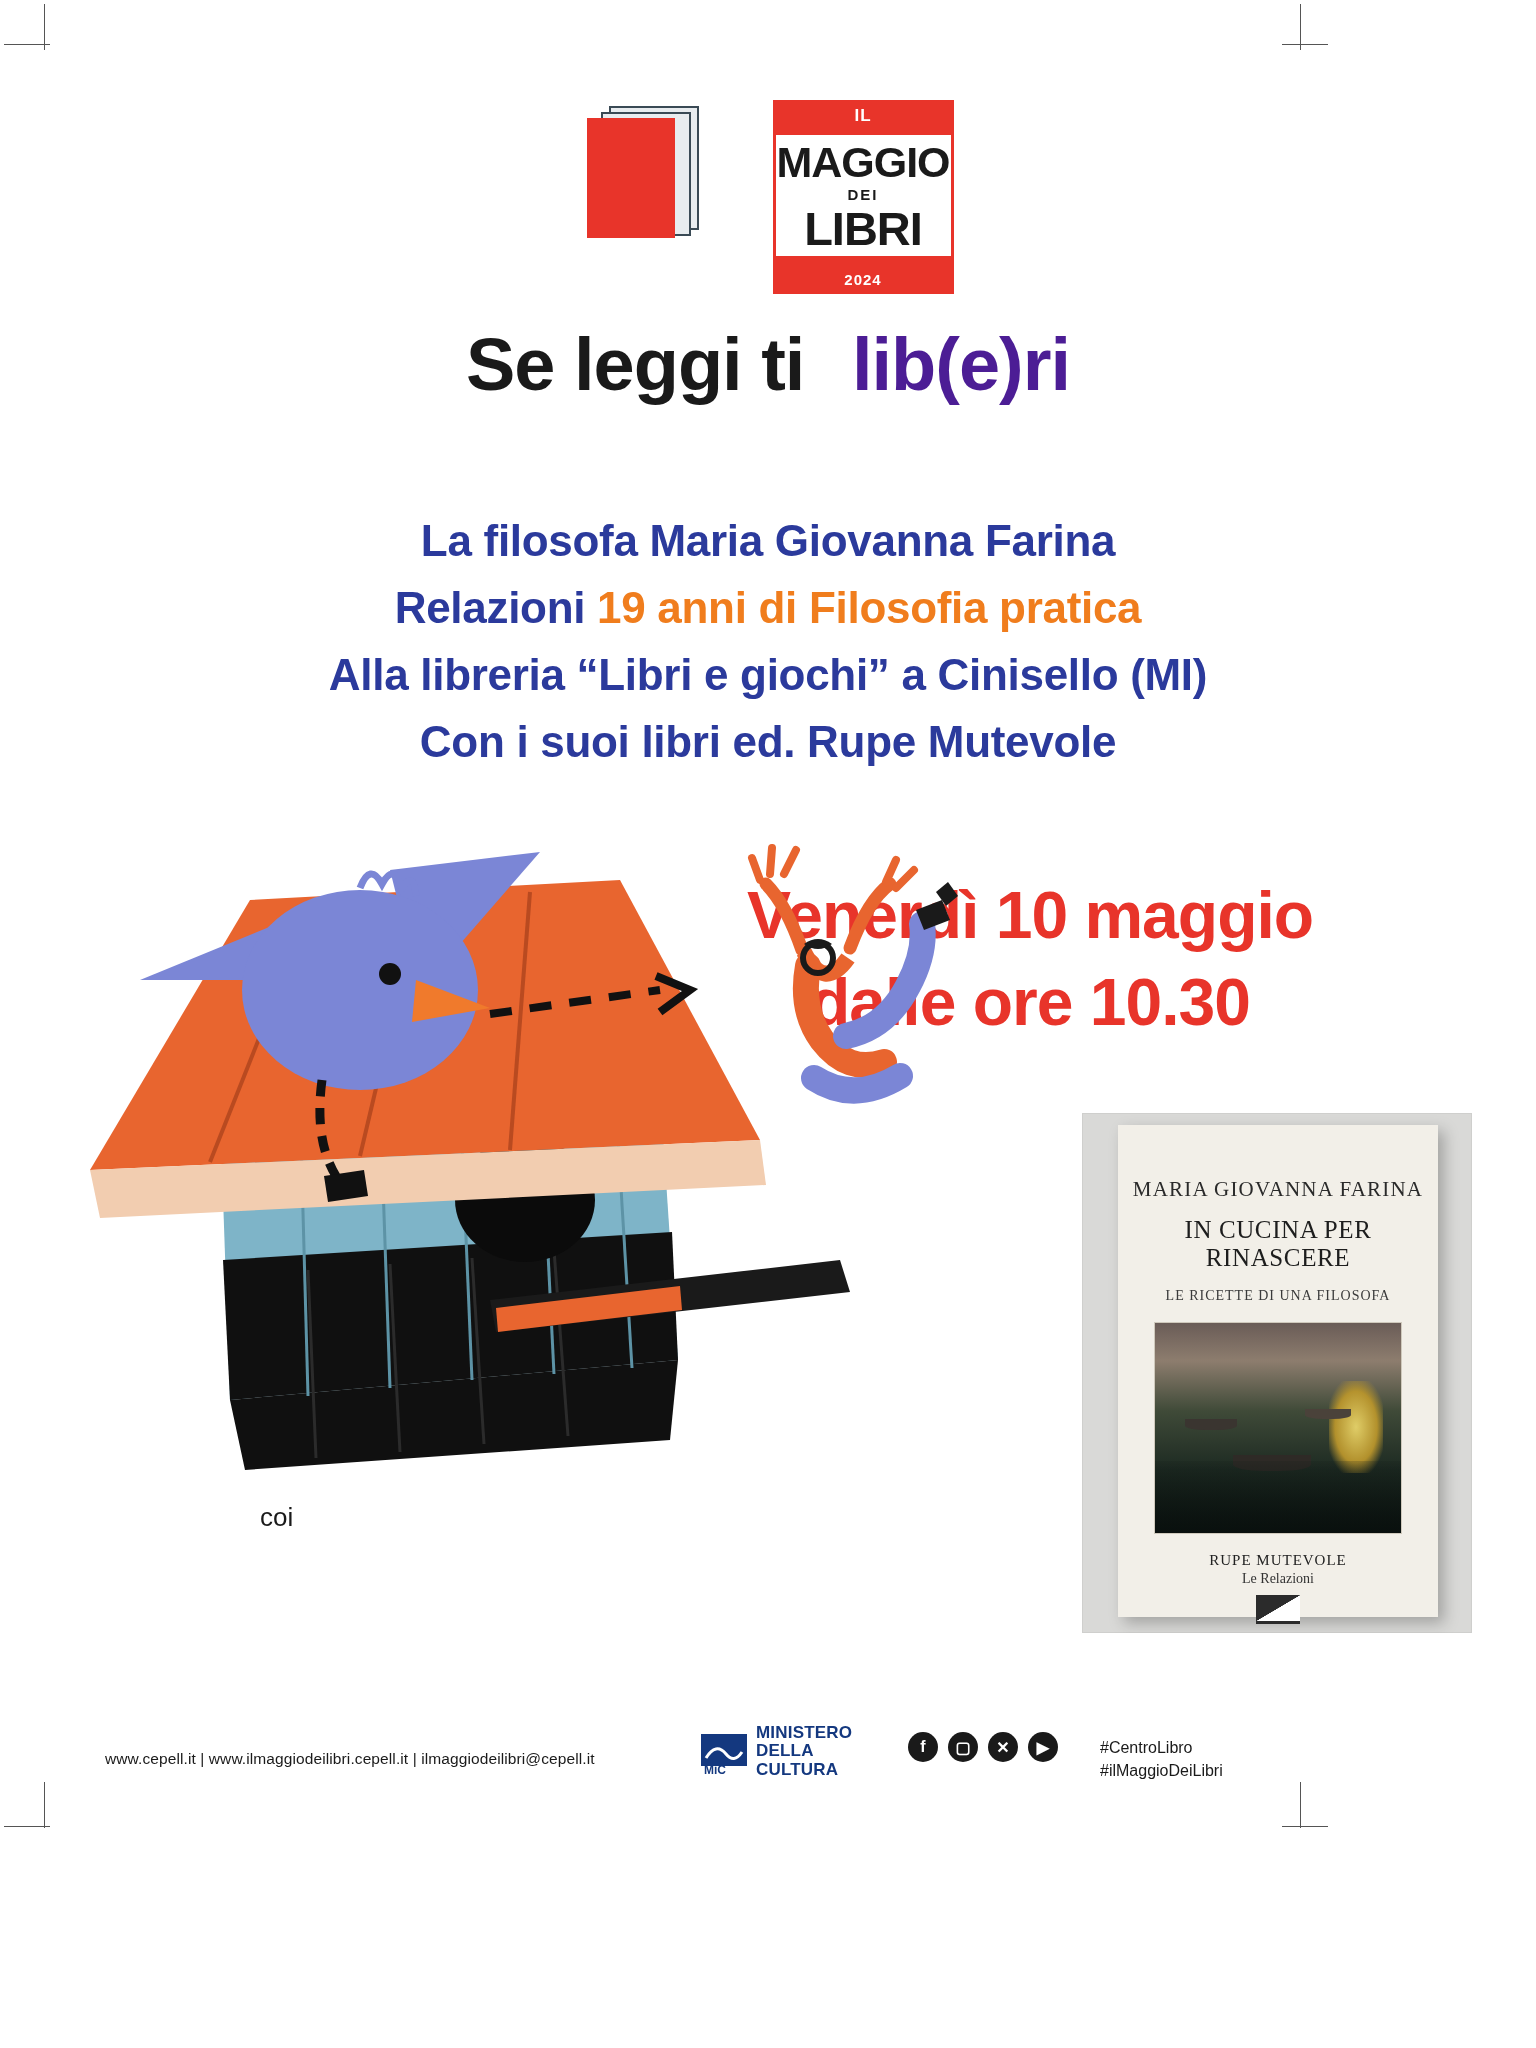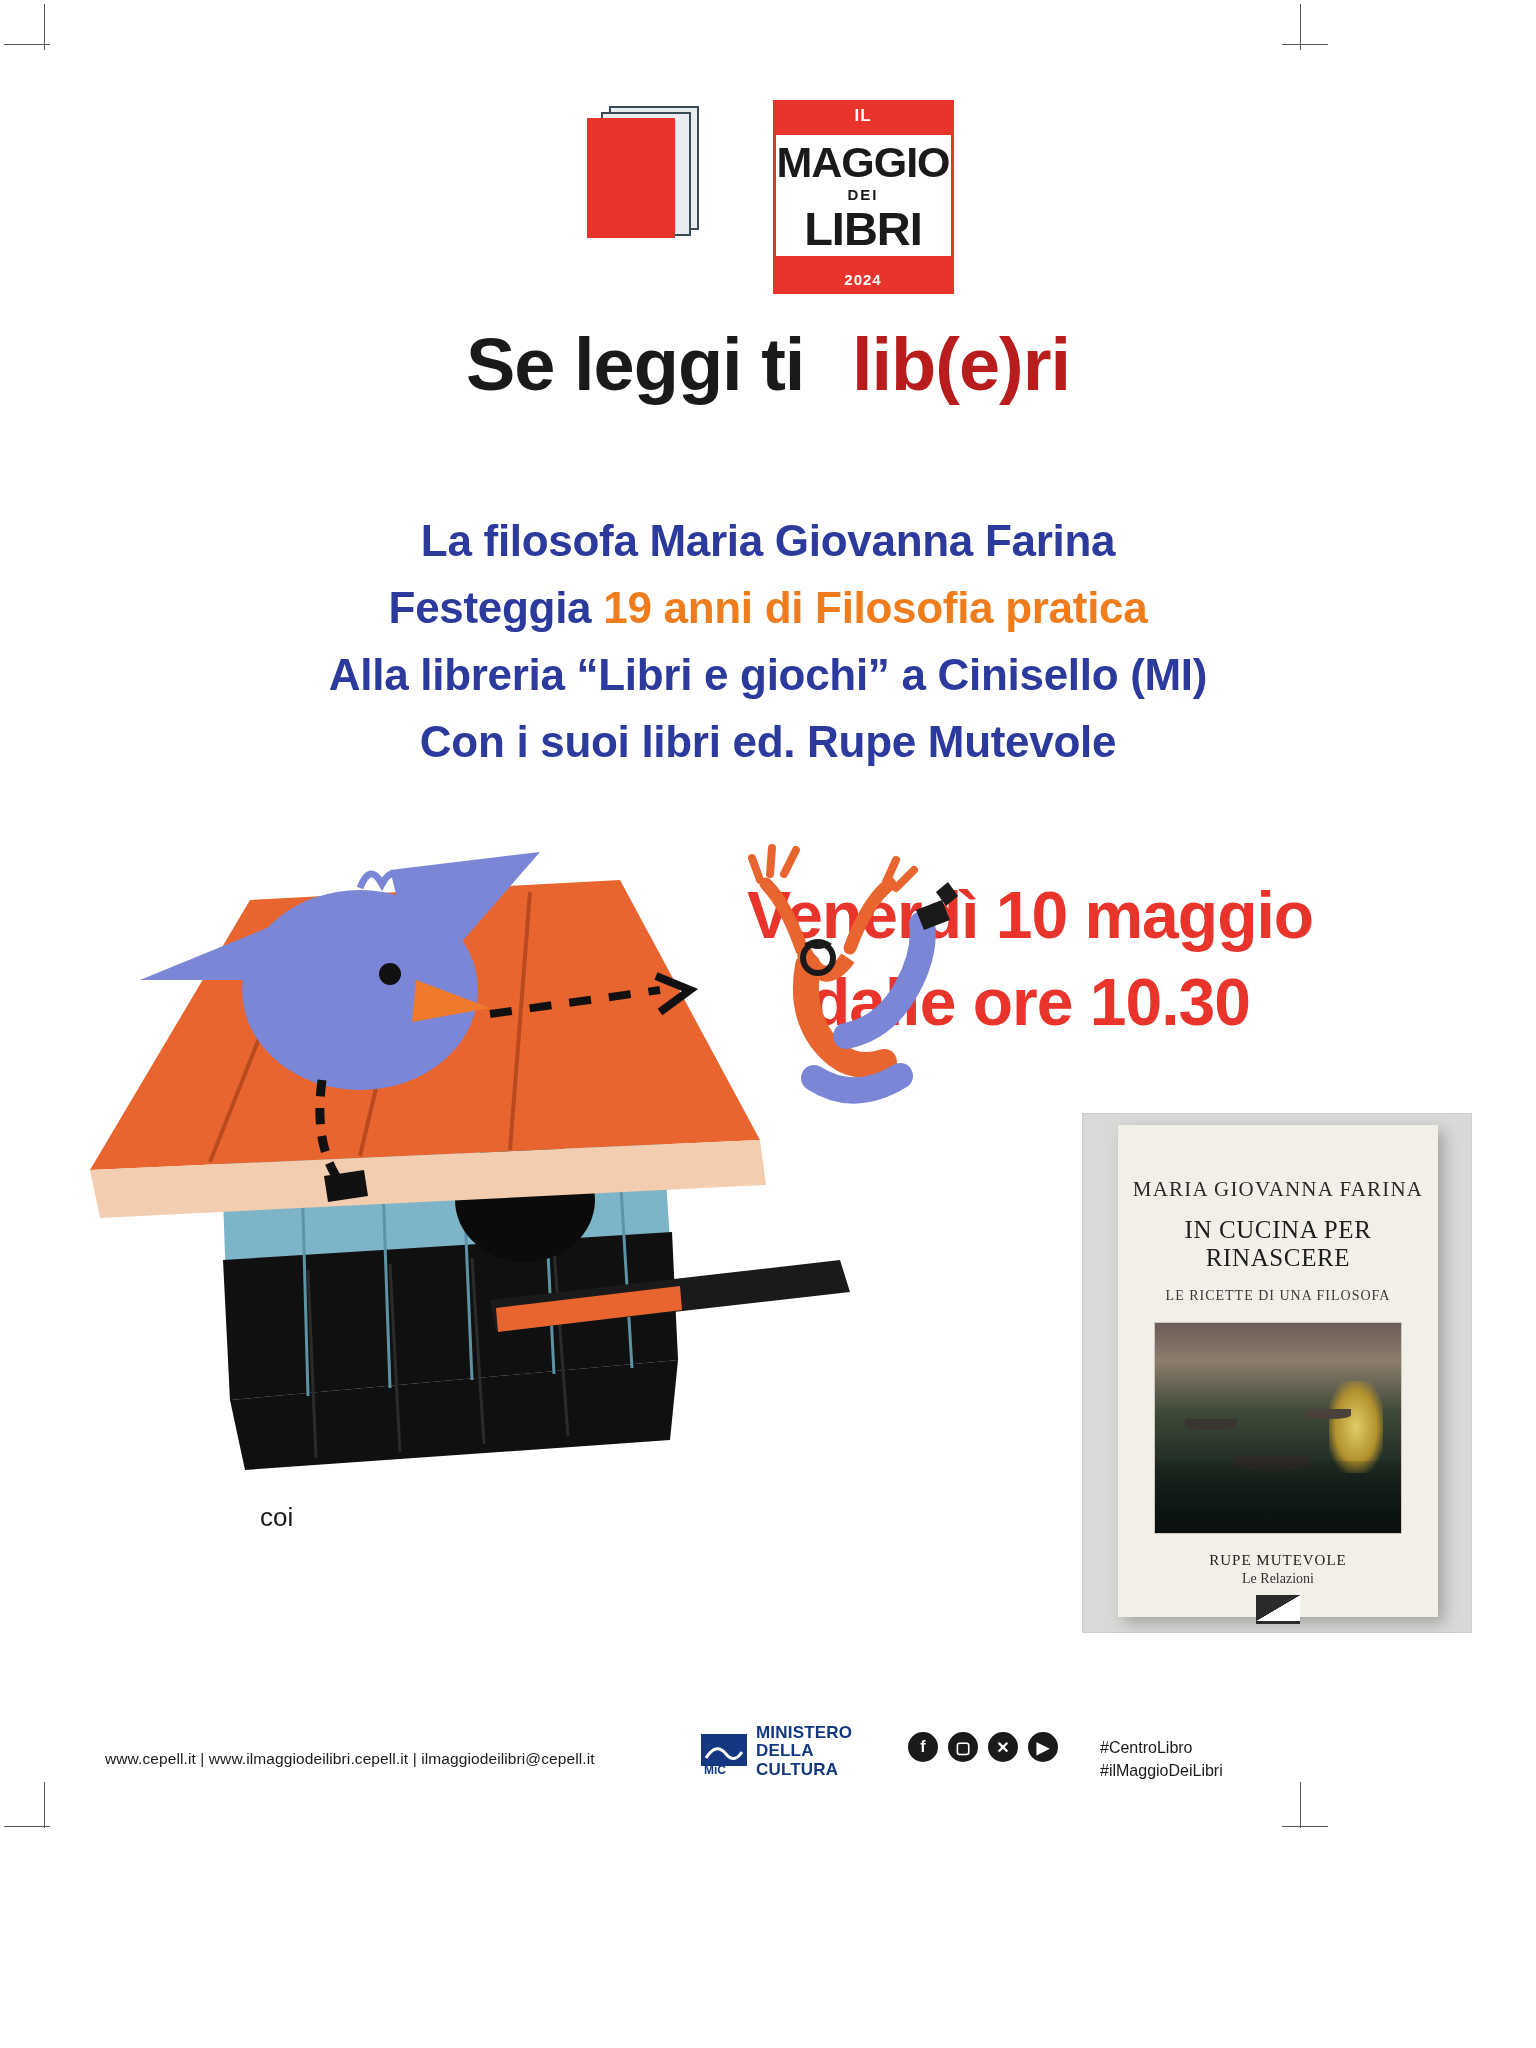--- a/index.html
+++ b/index.html
@@ -123,21 +123,21 @@
   .headline {
     position: absolute;
     top: 322px;
     width: 1536px;
     text-align: center;
     font-size: 74px;
     font-weight: bold;
     color: #1a1a1a;
     letter-spacing: -1px;
   }
-  .headline .accent { color: #b91c1c; margin-left: 28px; }
+  .headline .accent { color: #4c1d95; margin-left: 28px; }
 
   
   .body-lines {
     position: absolute;
     top: 508px;
     width: 1536px;
     text-align: center;
   }
   .body-lines .line {
     font-size: 44px;
@@ -358,21 +358,21 @@
 
   </div>
 
   <div class="headline">
     <span>Se leggi ti </span><span class="accent">lib(e)ri</span>
   </div>
 
   <div class="body-lines">
     <div class="line">La filosofa Maria Giovanna Farina</div>
     <div class="line">
-      <span>Festeggia </span><span class="orange">19 anni di Filosofia pratica</span>
+      <span>Relazioni </span><span class="orange">19 anni di Filosofia pratica</span>
     </div>
     <div class="line">Alla libreria “Libri e giochi” a Cinisello (MI)</div>
     <div class="line">Con i suoi libri ed. Rupe Mutevole</div>
   </div>
 
   <div class="date-block">
     <div>Venerdì 10 maggio</div>
     <div>dalle ore 10.30</div>
   </div>
 

